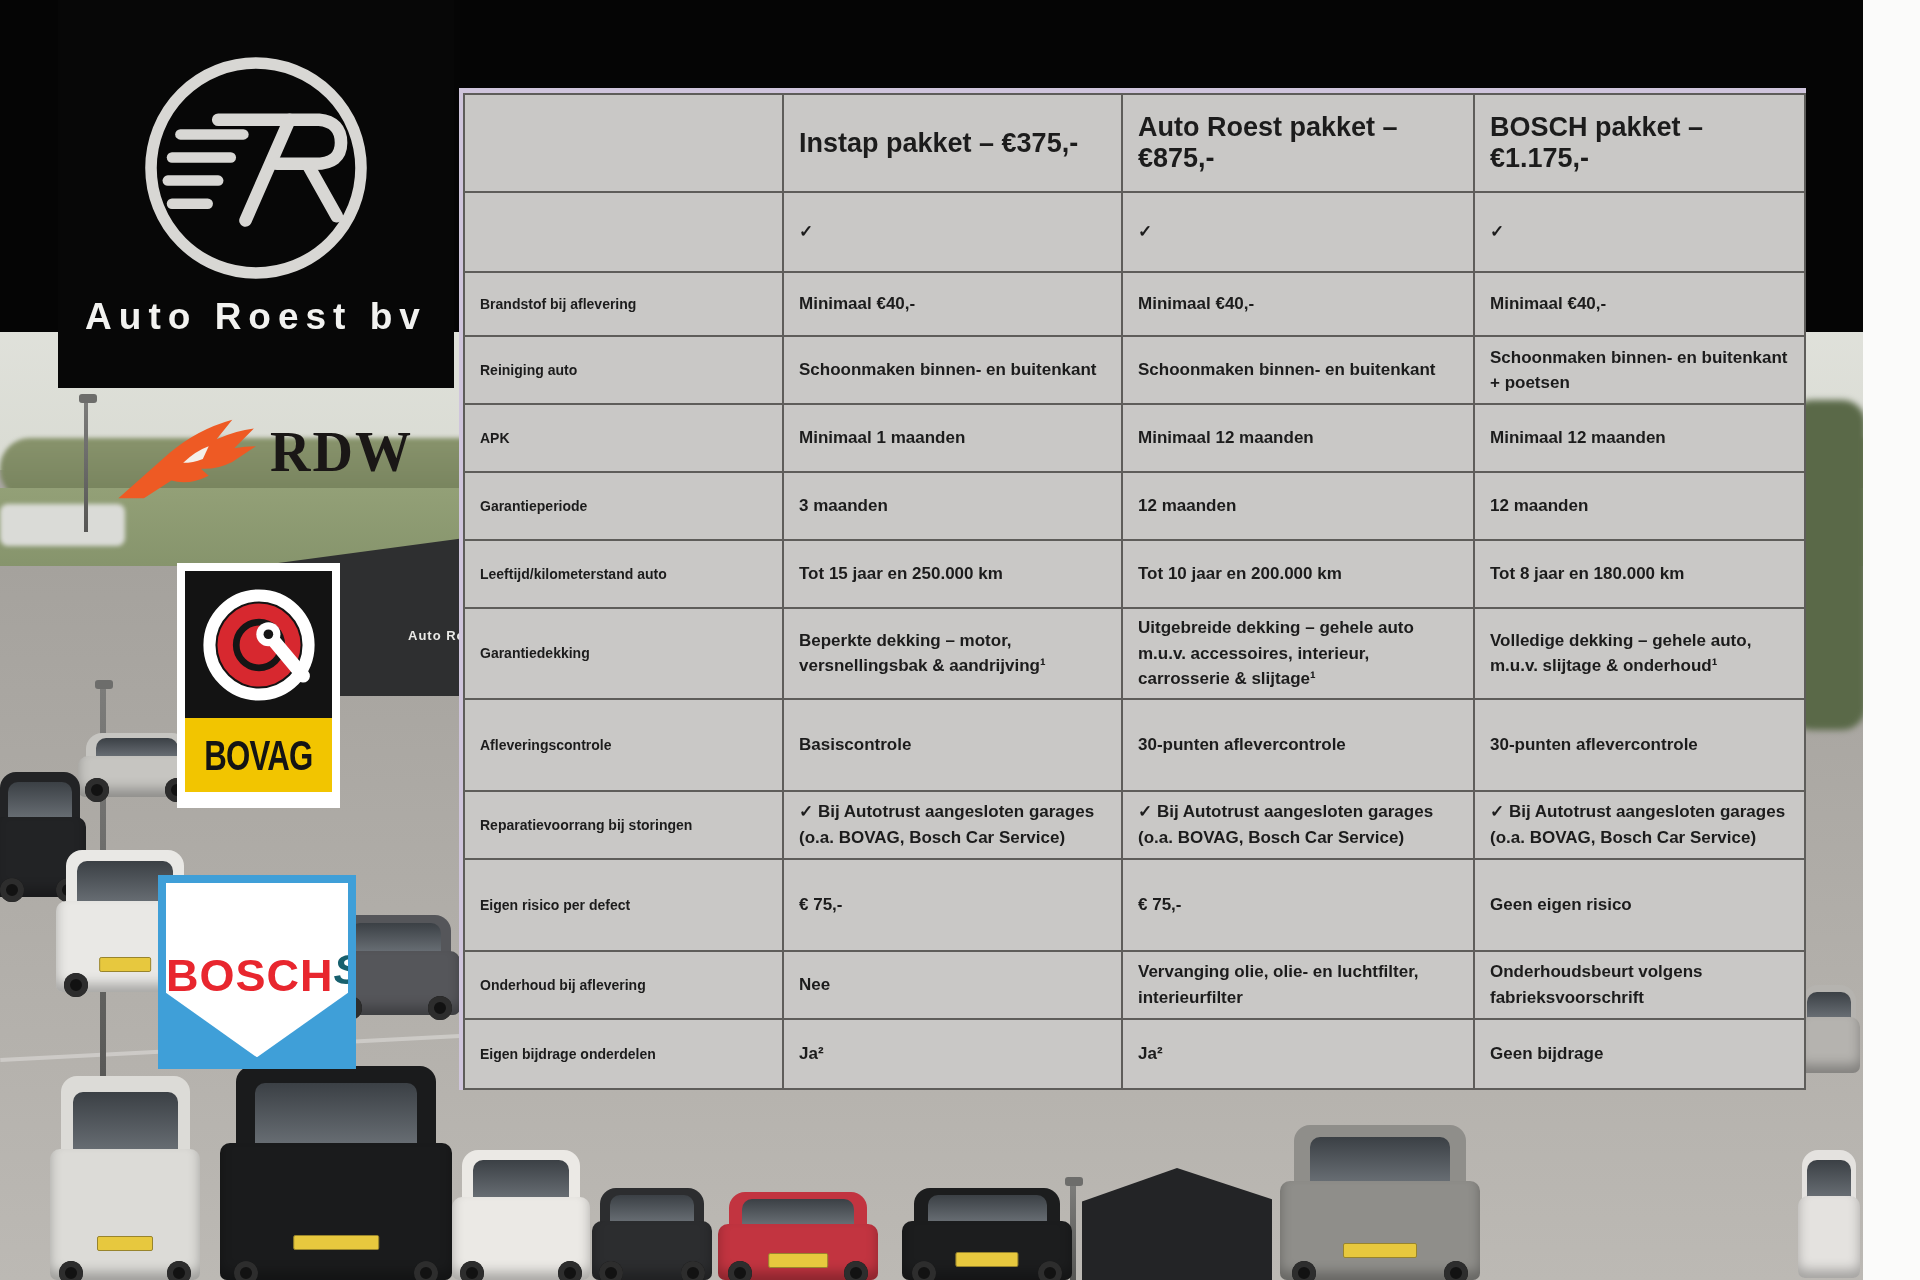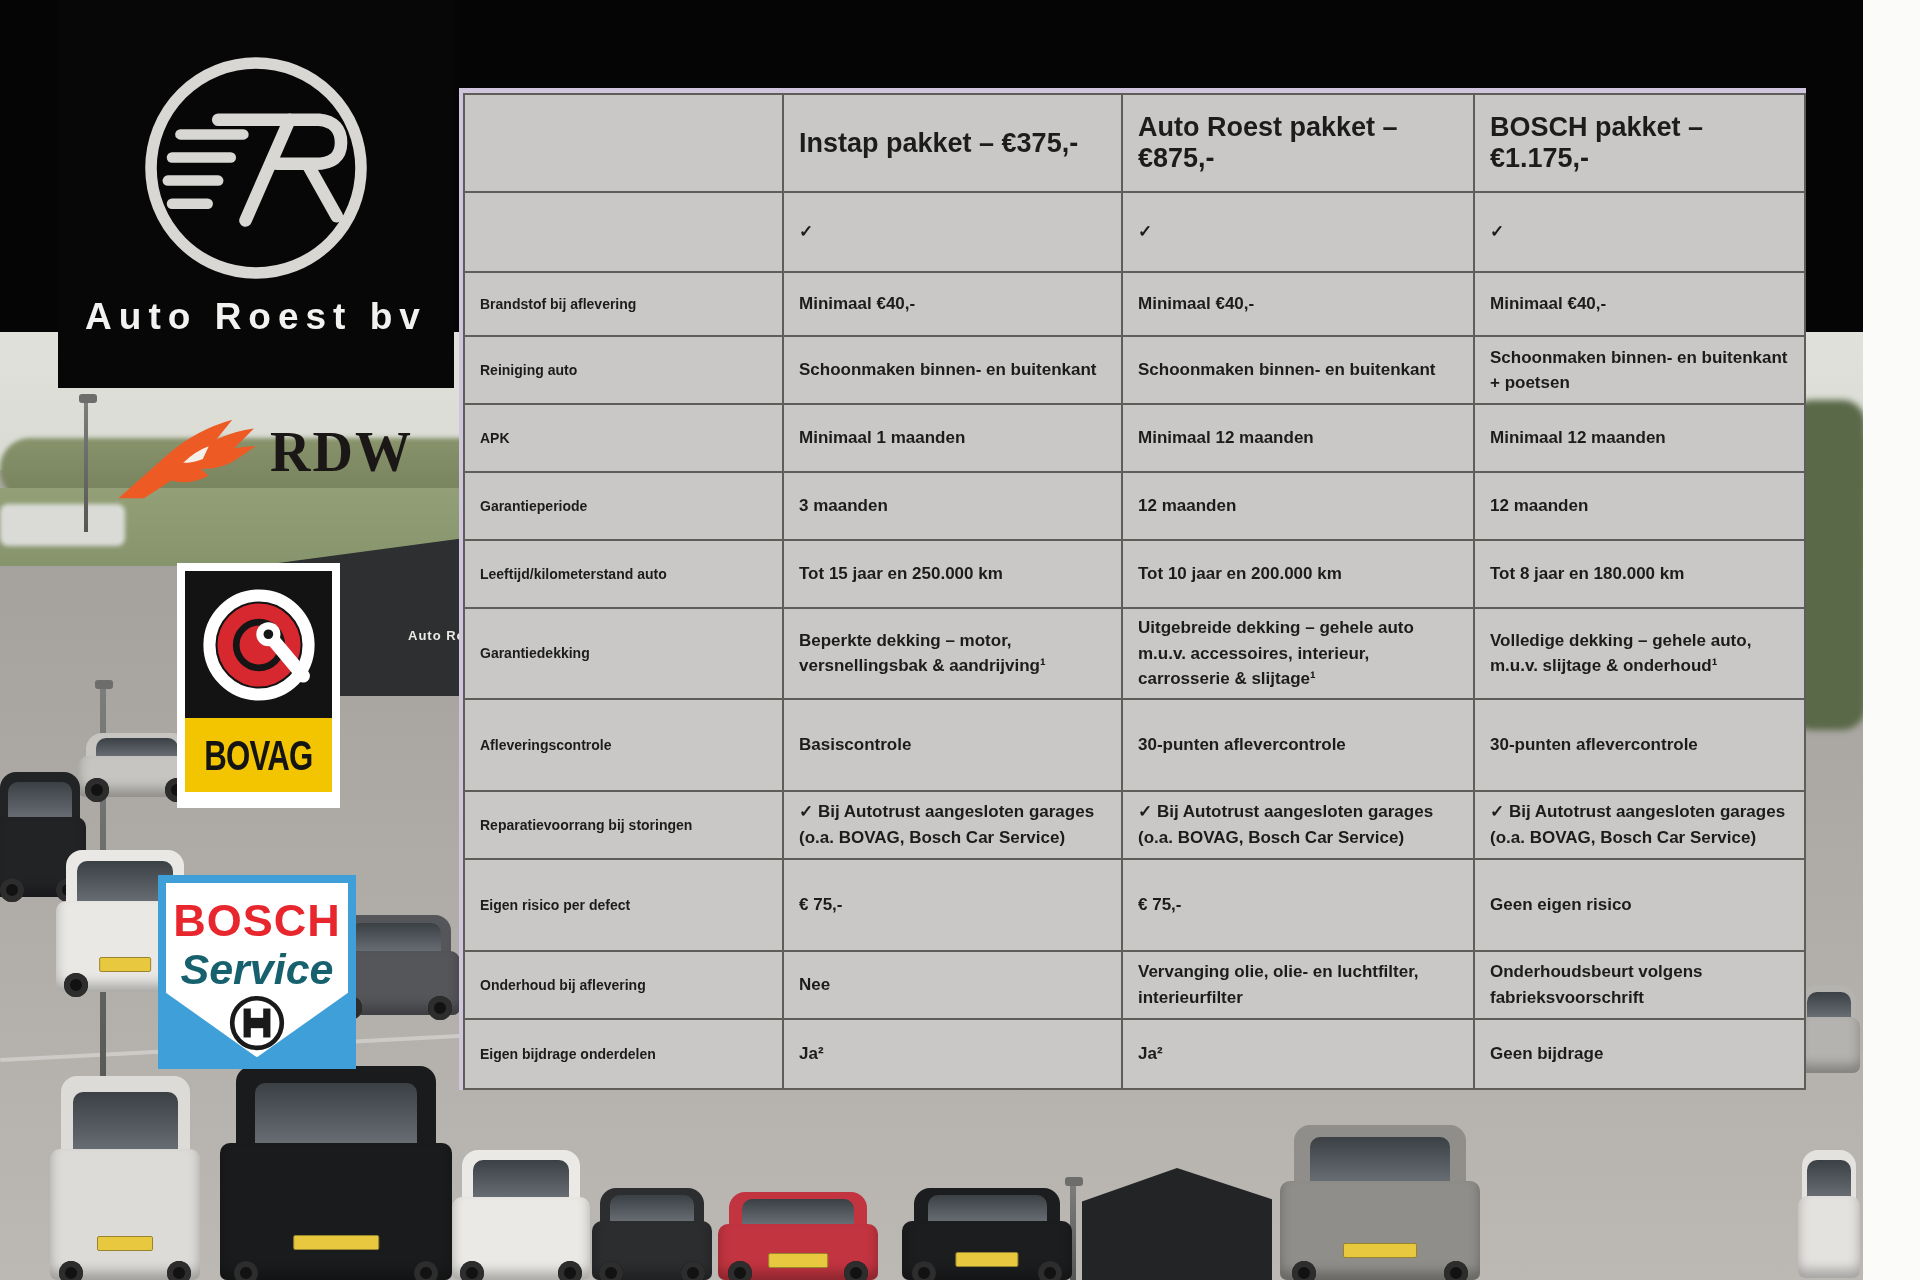--- a/index.html
+++ b/index.html
@@ -61,21 +61,21 @@
   .bovag{position:absolute;left:177px;top:563px;width:163px;height:245px;background:#ffffff;
        padding:8px;box-sizing:border-box;text-align:center;}
   .bovag-top{position:relative;height:147px;background:#131313;
        display:flex;align-items:center;justify-content:center;}
   .bovag-bottom{height:74px;background:#f2c500;display:flex;align-items:center;justify-content:center;}
   .bovag-bottom span{font-size:40px;font-weight:bold;color:#141414;transform:scale(.78,1.08);
        letter-spacing:-1px;}
   .bosch{position:absolute;left:158px;top:875px;width:198px;height:194px;background:#3f9fd8;}
   .bosch-shield{position:absolute;left:4%;top:4%;width:92%;height:90%;background:#ffffff;
        clip-path:polygon(0 0,100% 0,100% 63%,50% 100%,0 63%);
-       display:flex;flex-direction:column;align-items:center;}
+       display:flex;flex-direction:row;align-items:center;}
   .bosch-word{color:#e8262e;font-weight:bold;font-size:45px;letter-spacing:1px;margin-top:12px;}
   .bosch-service{color:#17606e;font-weight:bold;font-size:43px;margin-top:-2px;font-style:italic;}
   .bosch-armature{margin-top:-2px;}
   
   .table-wrap{position:absolute;left:459px;top:88px;
        border-top:5px solid #cfc5dc;border-left:4px solid #cfc5dc;}
   table.pkg{border-collapse:collapse;table-layout:fixed;width:1341px;background:#c9c8c6;}
   table.pkg col.c0{width:319px;} table.pkg col.c1{width:339px;}
   table.pkg col.c2{width:352px;} table.pkg col.c3{width:331px;}
   table.pkg th,table.pkg td{border:2px solid #5e5d5a;padding:6px 15px;text-align:left;

